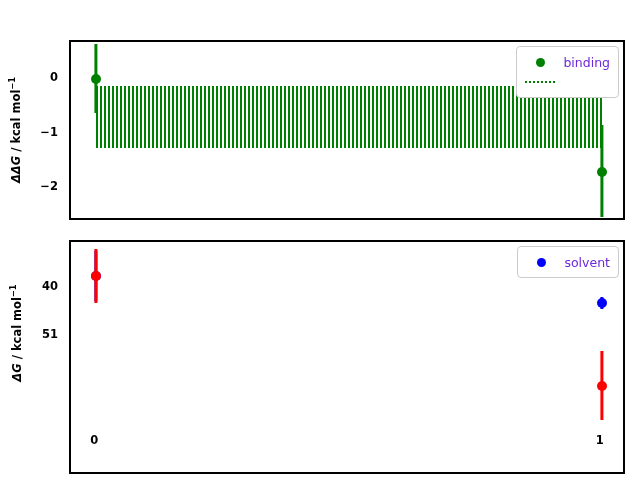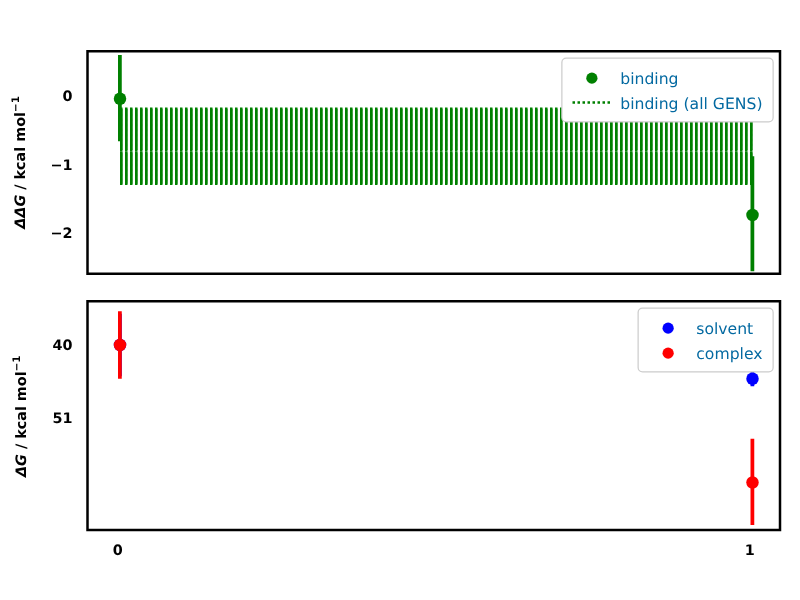--- a/index.html
+++ b/index.html
@@ -12,21 +12,21 @@
 
   
   .fig-title{
     position:absolute;left:0;top:6px;width:640px;text-align:center;
     font-size:13.5px;font-weight:bold;color:#000;letter-spacing:.2px;
   }
 
   
   .axes{position:absolute;box-sizing:border-box;border:2.1px solid #000;background:#fff;overflow:hidden;}
   #axes-top   {left:69px;top:40px; width:556px;height:180px;}
-  #axes-bottom{left:69px;top:240px;width:556px;height:185px;}
+  #axes-bottom{left:69px;top:240px;width:556px;height:234px;}
 
   
   .ytick{position:absolute;left:-6px;width:6px;height:0;border-top:2.1px solid #000;}
   .xtick{position:absolute;bottom:-6px;height:6px;width:0;border-left:2.1px solid #000;}
   .ytick-label{
     position:absolute;right:0;text-align:right;font-size:11.5px;font-weight:bold;
     color:#000;transform:translateY(-50%);white-space:nowrap;
   }
   .xtick-label{
     position:absolute;font-size:11.5px;font-weight:bold;color:#000;
@@ -49,21 +49,21 @@
   .ebar{position:absolute;width:3.2px;transform:translateX(-50%);}
   .pt{position:absolute;width:10px;height:10px;border-radius:50%;transform:translate(-50%,-50%);}
 
   
   .gens-band{position:absolute;transform:translateX(0);}
 
   
   .legend{
     position:absolute;background:#fff;border:1px solid #ccc;border-radius:4px;
     padding:5px 8px 5px 7px;box-shadow:0 0 0 0 rgba(0,0,0,0);
-    font-size:12.5px;color:#0369a1;
+    font-size:12.5px;color:#6d28d9;
   }
   .legend-row{display:flex;align-items:center;height:20px;}
   .legend-key{width:32px;display:flex;align-items:center;justify-content:center;margin-right:7px;}
   .legend-dot{width:9px;height:9px;border-radius:50%;display:block;}
   .legend-dash{width:30px;height:2px;display:block;}
   .legend-text{white-space:nowrap;}
 </style>
 </head>
 <body>
 
@@ -159,30 +159,29 @@
       <div class="legend-row">
         <span class="legend-key">
           <span class="legend-dot" id="lt-d0" style="background: rgb(0, 128, 0);"></span>
         </span>
         <span class="legend-text">binding</span>
       </div>
       <div class="legend-row">
         <span class="legend-key">
           <span class="legend-dash" id="lt-d1" style="border-top: 2.4px dotted rgb(0, 128, 0); height: 0px;"></span>
         </span>
-        <span class="legend-text">binding (all GENS)</span>
       </div>
     </div>
   </div>
 
   <div class="ylabel" id="ylabel-bottom" style="transform: rotate(-90deg); left: -32.5px; top: 325.5px;">
     <span class="it">ΔG</span><span> / kcal mol</span><sup>−1</sup>
   </div>
 
-  <div class="ytick-label" id="bt0" style="top: 276px; left: 0px; width: 58px;">40</div>
+  <div class="ytick-label" id="bt0" style="top: 286px; left: 0px; width: 58px;">40</div>
   <div class="ytick-label" id="bt1" style="top: 333.714px; left: 0px; width: 58px;">51</div>
   <div class="ytick-label" id="bt2" style="top: 404px; left: 0px; width: 58px; margin-left: 35px;">38</div>
 
   <div class="axes" id="axes-bottom">
     <div class="ytick" id="btk0" style="top: 45.1575px;"></div>
     <div class="ytick" id="btk1" style="top: 93.7139px;"></div>
     <div class="ytick" id="btk2" style="top: 142.27px;"></div>
 
     <div class="xtick" id="bxk0" style="left: 25.2727px;"></div>
     <div class="xtick" id="bxk1" style="left: 530.727px;"></div>
@@ -197,25 +196,19 @@
     <div class="ebar" id="bc-e1" style="left: 530.727px; top: 108.766px; height: 69.4357px; background: rgb(255, 0, 0);"></div>
     <div class="pt" id="bc-p1" style="left: 530.727px; top: 143.727px; background: rgb(255, 0, 0);"></div>
 
     <div class="legend" id="legend-bottom" style="right: 4px; top: 4px;">
       <div class="legend-row">
         <span class="legend-key">
           <span class="legend-dot" id="lb-d0" style="background: rgb(0, 0, 255);"></span>
         </span>
         <span class="legend-text">solvent</span>
       </div>
-      <div class="legend-row">
-        <span class="legend-key">
-          <span class="legend-dot" id="lb-d1" style="background: rgb(255, 0, 0);"></span>
-        </span>
-        <span class="legend-text">complex</span>
-      </div>
     </div>
   </div>
 
   <div class="xtick-label" id="xl0" style="left: 94.2727px; top: 433px;">0</div>
   <div class="xtick-label" id="xl1" style="left: 599.727px; top: 433px;">1</div>
 
 </div>
 
 </body></html>

